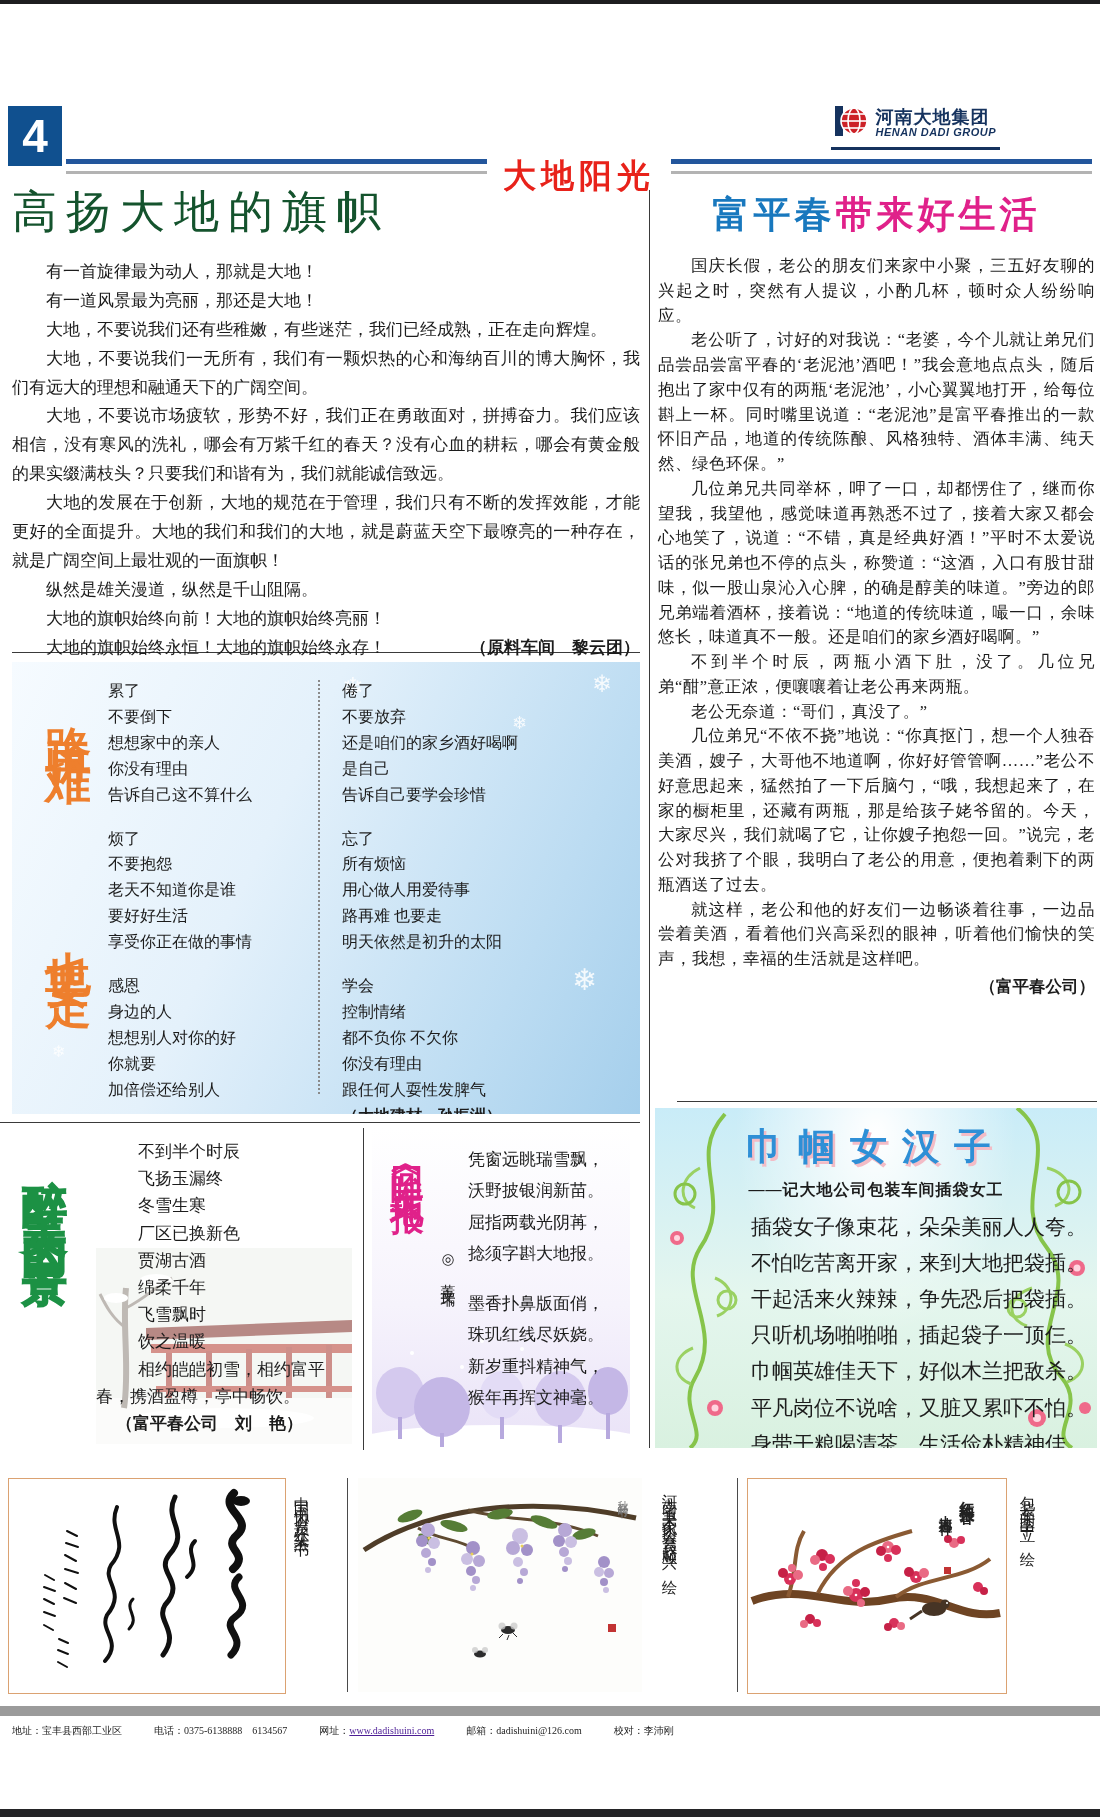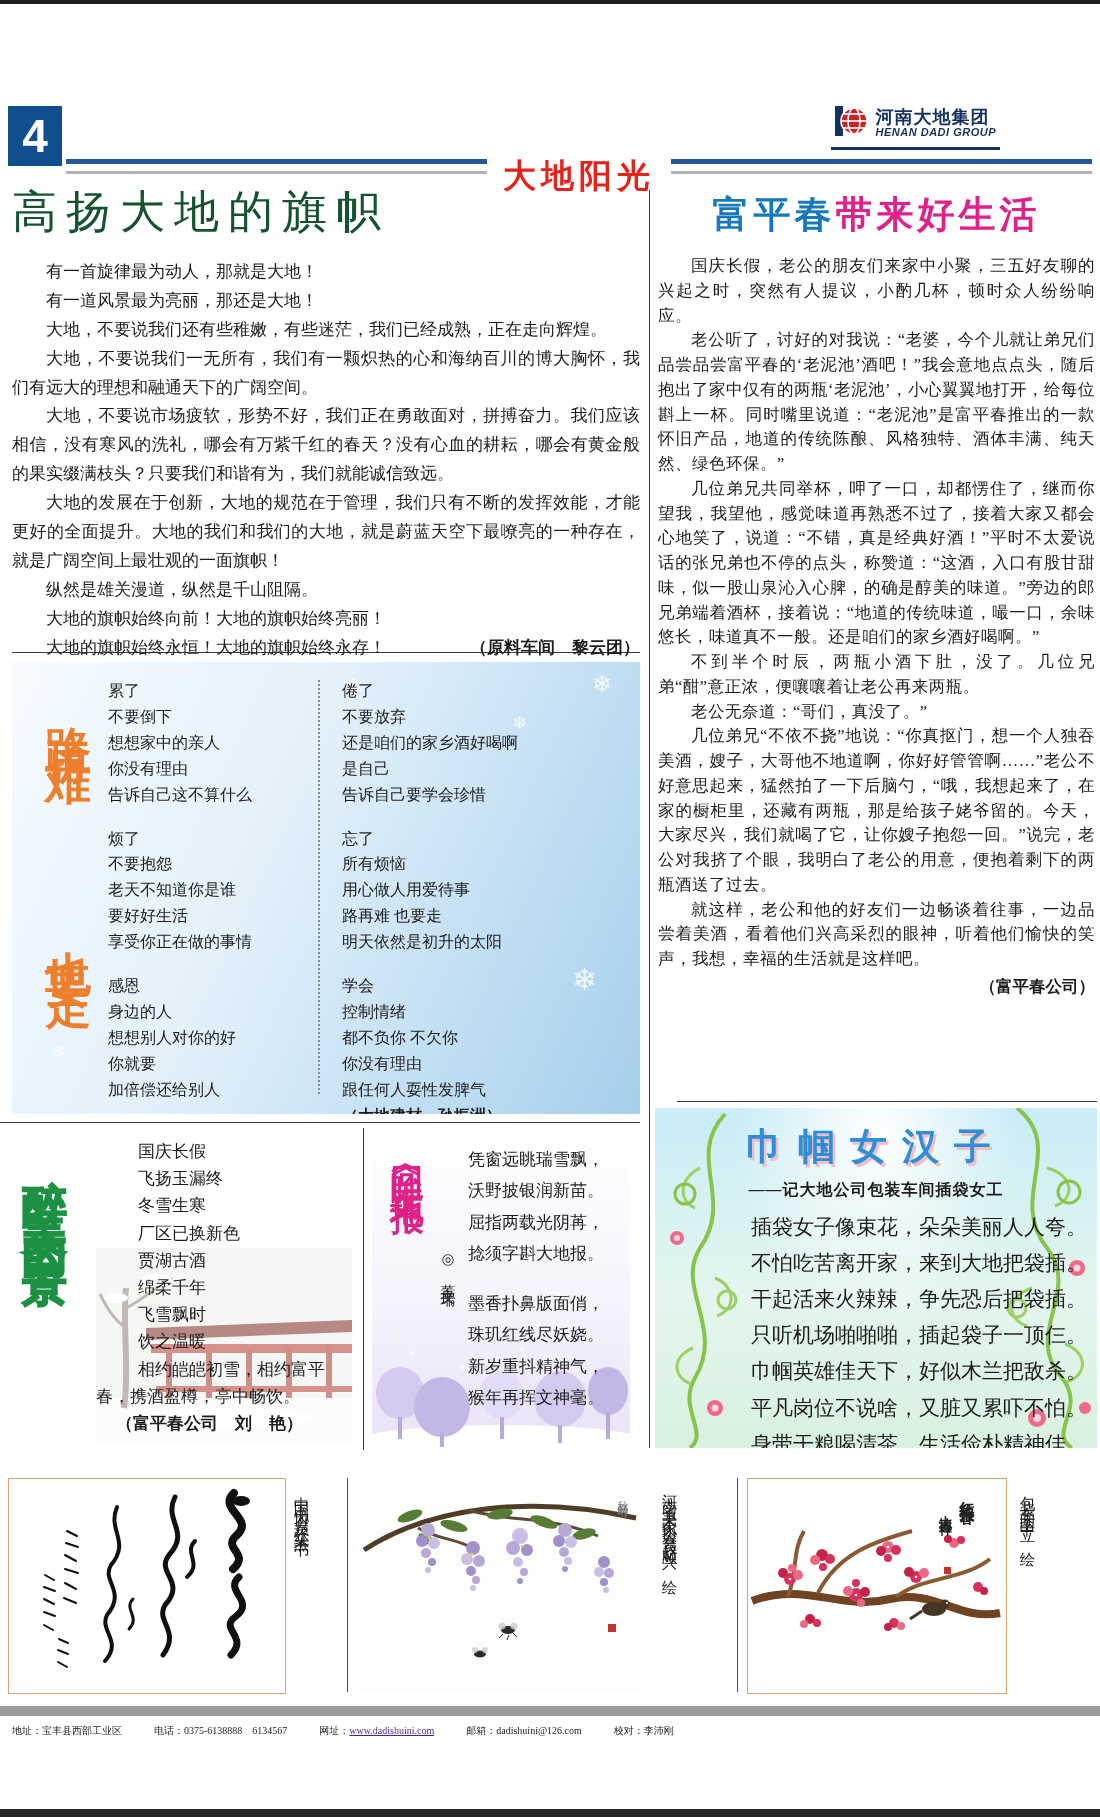--- a/index.html
+++ b/index.html
@@ -213,21 +213,21 @@
       <rect x="60" y="138" width="196" height="6" fill="#b43a2e"></rect>
       <path d="M30,40 C26,80 34,120 28,160" stroke="#8a8178" stroke-width="6" fill="none"></path>
       <path d="M30,60 C50,50 60,38 76,30 M30,80 C16,70 10,58 4,46" stroke="#8a8178" stroke-width="3" fill="none"></path>
       <ellipse cx="60" cy="32" rx="16" ry="6" fill="#ffffff"></ellipse>
       <ellipse cx="20" cy="50" rx="12" ry="5" fill="#ffffff"></ellipse>
       <ellipse cx="128" cy="170" rx="90" ry="10" fill="#ffffff"></ellipse>
     </svg>
   </div>
   <div class="scene-title sans">醉美的景</div>
   <div class="scene-body">
-    <div class="scene-line">国庆长假</div>
+    <div class="scene-line">不到半个时辰</div>
     <div class="scene-line">飞扬玉漏终</div>
     <div class="scene-line">冬雪生寒</div>
     <div class="scene-line">厂区已换新色</div>
     <div class="scene-line">贾湖古酒</div>
     <div class="scene-line">绵柔千年</div>
     <div class="scene-line">飞雪飘时</div>
     <div class="scene-line">饮之温暖</div>
     <div class="scene-long">相约皑皑初雪，相约富平春，携酒盈樽，亭中畅饮。</div>
     <div class="scene-sig">（富平春公司　刘　艳）</div>
   </div>

